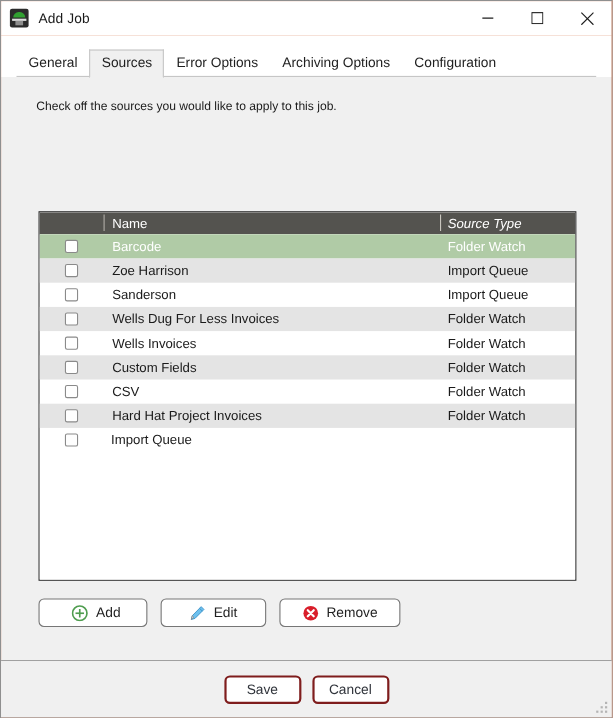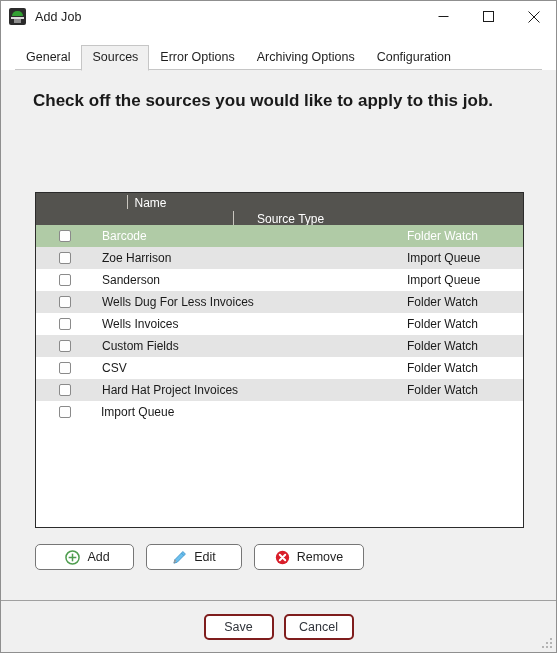--- a/index.html
+++ b/index.html
@@ -131,67 +131,65 @@
 
   
   .body-area {
     flex: 1 1 auto;
     background: #f0f0f0;
     position: relative;
     padding: 0 14px;
     box-sizing: border-box;
   }
   .instruction {
-    font-size: 17px;
+    font-size: 11px;
     color: #1a1a1a;
     margin-top: 21px;
     margin-bottom: 0;
     padding-left: 18px;
-    font-weight: bold;
   }
 
   
   .grid {
     position: absolute;
     left: 34px;
     top: 122px;
     width: 489px;
     height: 336px;
     box-sizing: border-box;
     border: 1px solid #2b2b2b;
     background: #ffffff;
     overflow: hidden;
   }
   .grid-header {
     display: flex;
-    height: 32px;
+    height: 20px;
     background: #54534f;
     align-items: center;
     box-sizing: border-box;
-    flex-direction: column;
   }
   .hcell {
     font-size: 12px;
     color: #ffffff;
     line-height: 20px;
     box-sizing: border-box;
     position: relative;
     white-space: nowrap;
     overflow: hidden;
   }
   .hcell.sep::before {
     content: "";
     position: absolute;
     left: 0; top: 2px;
     width: 1px; height: 15px;
     background: #c9c6bf;
   }
   .h-check { width: 58px; }
   .h-name  { width: 306px; padding-left: 8px; }
-  .h-type  { width: 93px; padding-left: 24px; }
+  .h-type  { width: 93px; padding-left: 7px; font-style: italic; }
   .h-last  { width: 30px; }
 
   .grid-rows {
     height: 314px;
     background: #ffffff;
   }
   .row {
     display: flex;
     align-items: center;
     height: 22px;

